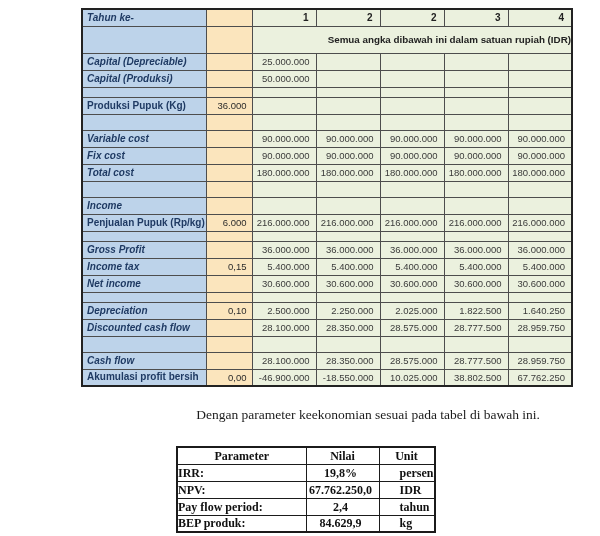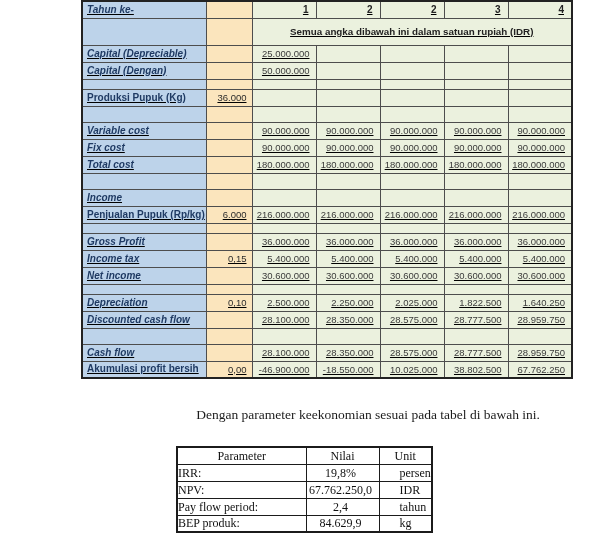--- a/index.html
+++ b/index.html
@@ -12,24 +12,23 @@
     --outer:#222222;
   }
   *{box-sizing:border-box;margin:0;padding:0;}
   html,body{background:#ffffff;}
   body{
     width:600px;height:536px;position:relative;overflow:hidden;
     font-family:"Liberation Sans",sans-serif;
   }
   
   table.fin{
-    position:absolute;left:81px;top:0;
+    position:absolute;left:81px;top:8px;
     border-collapse:collapse;table-layout:fixed;
     border:2px solid var(--outer);
-    text-decoration:underline;
   }
   table.fin td{
     border:1px solid var(--grid);
     overflow:hidden;white-space:nowrap;
     font-size:9.5px;line-height:1;
     vertical-align:middle;
   }
   table.fin td.lbl{
     background:var(--label_bg);color:var(--label_text);
     font-weight:bold;padding-left:4px;text-align:left;
@@ -43,41 +42,41 @@
   table.fin td.num{
     background:var(--data_bg);color:var(--num_text);
     text-align:right;padding-right:6px;
   }
   table.fin td.yr{
     background:var(--data_bg);color:#222;
     font-weight:bold;text-align:right;padding-right:7px;font-size:10px;
   }
   table.fin td.banner{
     background:var(--data_bg);color:#222;
-    font-weight:bold;text-align:center;font-size:9.8px;
+    font-weight:bold;text-align:right;font-size:9.8px;
   }
   tr.r-n td{height:17px;}
   tr.r-tall td{height:27px;}
   tr.r-sm td{height:10px;}
   tr.r-md td{height:16px;}
   
   .caption{
     position:absolute;left:80px;top:407px;width:460px;
     font-family:"Liberation Serif",serif;font-size:13.5px;color:#1b1b1b;text-align:right;
   }
   
   table.prm{
     position:absolute;left:176px;top:446px;
     border-collapse:collapse;table-layout:fixed;
     border:2px solid #1b1b1b;
     font-family:"Liberation Serif",serif;
   }
   table.prm th,table.prm td{
     border:1px solid #1b1b1b;height:17px;
-    font-size:12px;font-weight:normal;color:#111;
+    font-size:12px;font-weight:bold;color:#111;
     overflow:hidden;white-space:nowrap;line-height:1;
     vertical-align:middle;background:#fff;
   }
   table.prm th{text-align:center;}
   table.prm td.p{text-align:left;padding-left:0;}
   table.prm td.v{text-align:center;padding-right:4px;}
   table.prm td.u{text-align:left;padding-left:20px;}
 </style>
 </head>
 <body>
@@ -110,21 +109,21 @@
       <tr class="r-n">
         <td class="lbl it">Capital (Depreciable)</td>
         <td class="par"></td>
         <td class="num">25.000.000</td>
         <td class="num"></td>
         <td class="num"></td>
         <td class="num"></td>
         <td class="num"></td>
       </tr>
       <tr class="r-n">
-        <td class="lbl it">Capital (Dengan)</td>
+        <td class="lbl it">Capital (Produksi)</td>
         <td class="par"></td>
         <td class="num">50.000.000</td>
         <td class="num"></td>
         <td class="num"></td>
         <td class="num"></td>
         <td class="num"></td>
       </tr>
       <tr class="r-sm">
         <td class="lbl"></td>
         <td class="par"></td>

